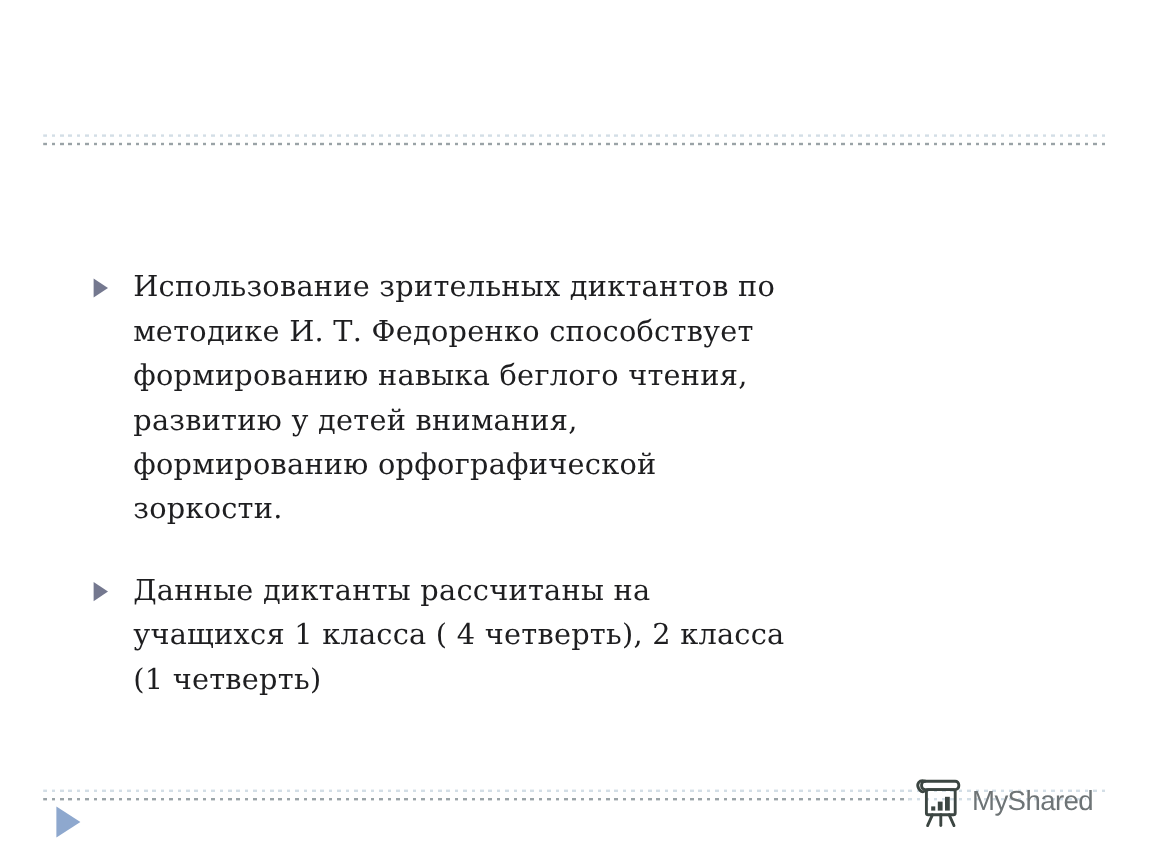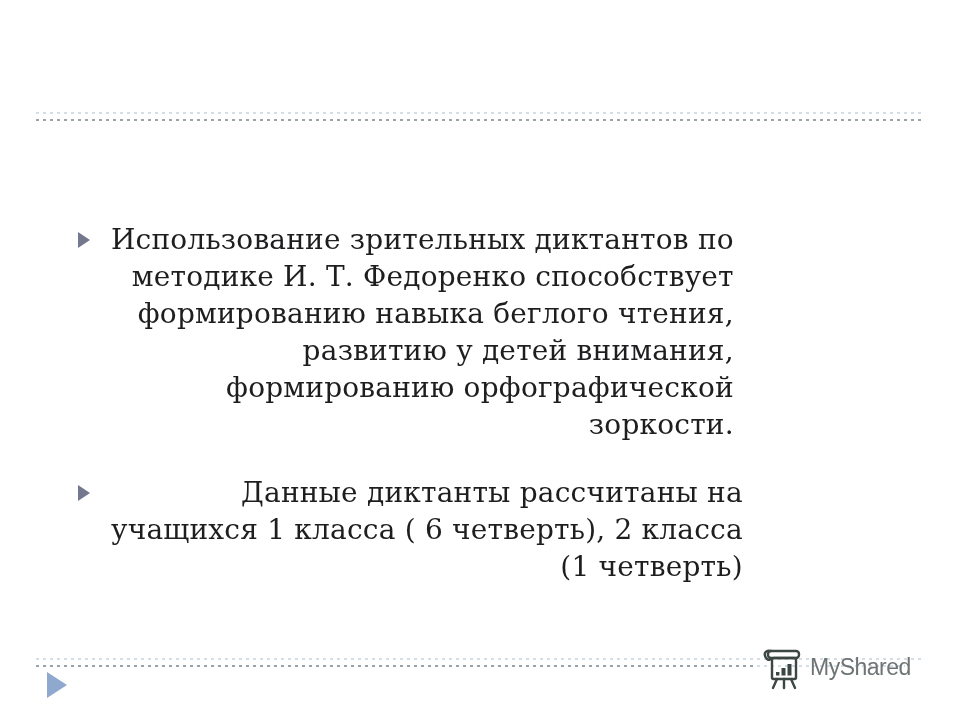--- a/index.html
+++ b/index.html
@@ -53,26 +53,25 @@
   .bullet-item + .bullet-item{margin-top:31px;}
   .bullet-marker{
     flex:0 0 auto;
     width:0;height:0;
     border-top:8px solid transparent;
     border-bottom:8px solid transparent;
     border-left:12px solid var(--bullet-marker);
     margin:11px 21px 0 0;
   }
   .bullet-text{
-    font-size:28px;
+    font-size:24px;
     line-height:37px;
     color:var(--text);
     white-space:pre-line;
     letter-spacing:0.2px;
-    text-align:right;
   }
 
   
   .corner-triangle{
     position:absolute;
     left:47px;top:672px;
     width:0;height:0;
     border-top:13px solid transparent;
     border-bottom:13px solid transparent;
     border-left:20px solid var(--corner-triangle);
@@ -113,21 +112,21 @@
       <div class="bullet-text">Использование зрительных диктантов по
 методике И. Т. Федоренко способствует
 формированию навыка беглого чтения,
 развитию у детей внимания,
 формированию орфографической
 зоркости.</div>
     </div>
     <div class="bullet-item">
       <span class="bullet-marker"></span>
       <div class="bullet-text">Данные диктанты рассчитаны на
-учащихся 1 класса ( 6 четверть), 2 класса
+учащихся 1 класса ( 4 четверть), 2 класса
 (1 четверть)</div>
     </div>
   </div>
 
   <div class="dash-line faint divider-bottom-faint"></div>
   <div class="dash-line divider-bottom"></div>
   <div class="dash-line faint divider-bottom-ghost"></div>
 
   <div class="corner-triangle"></div>
 

